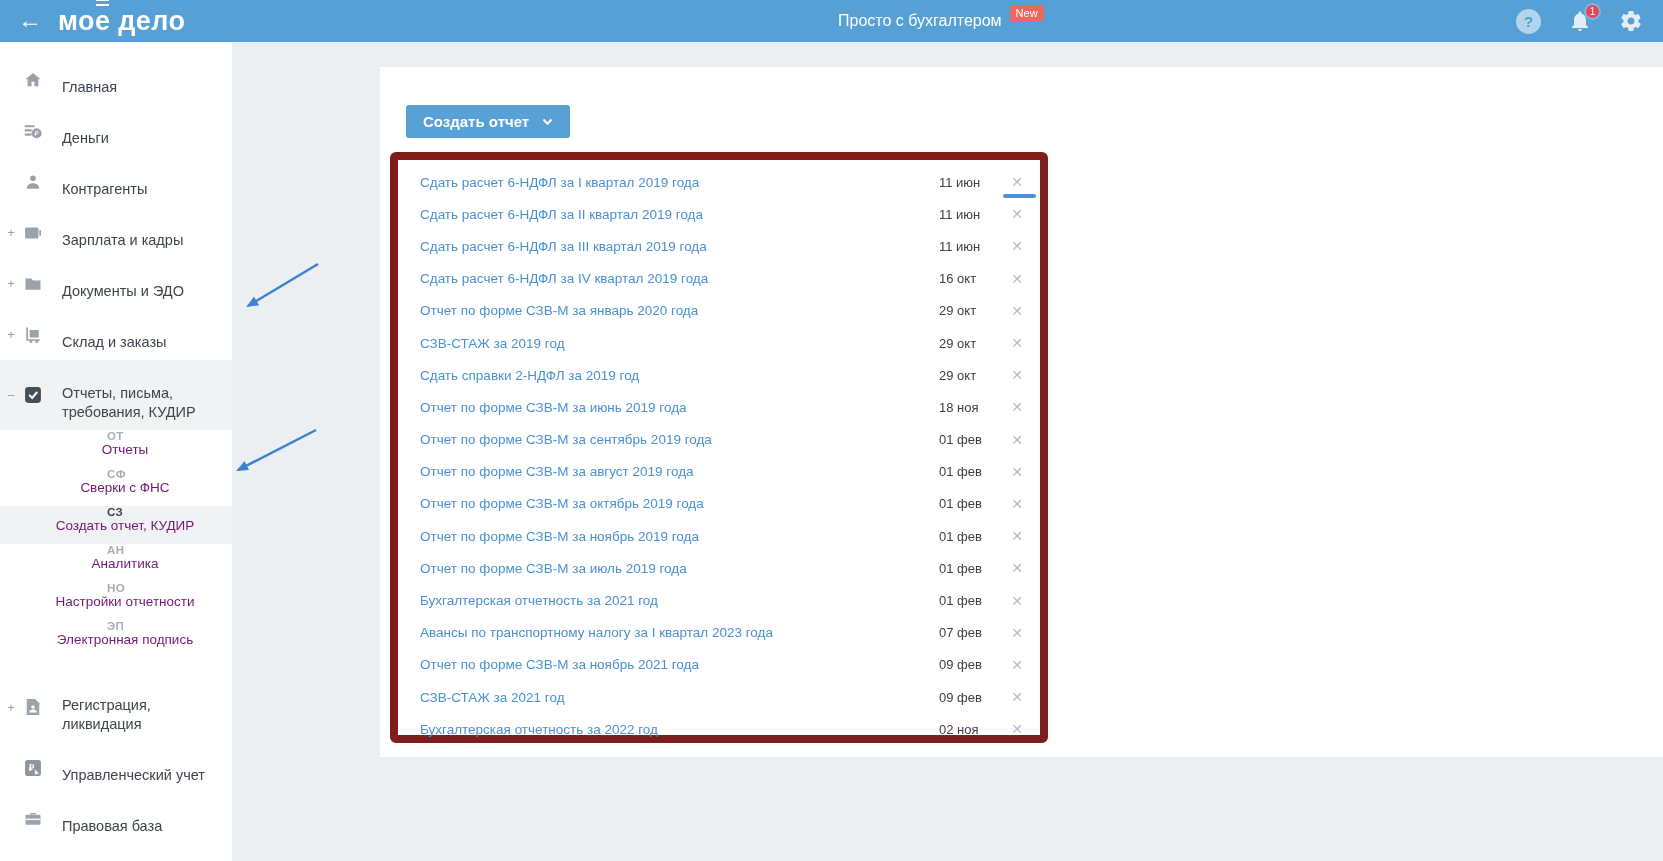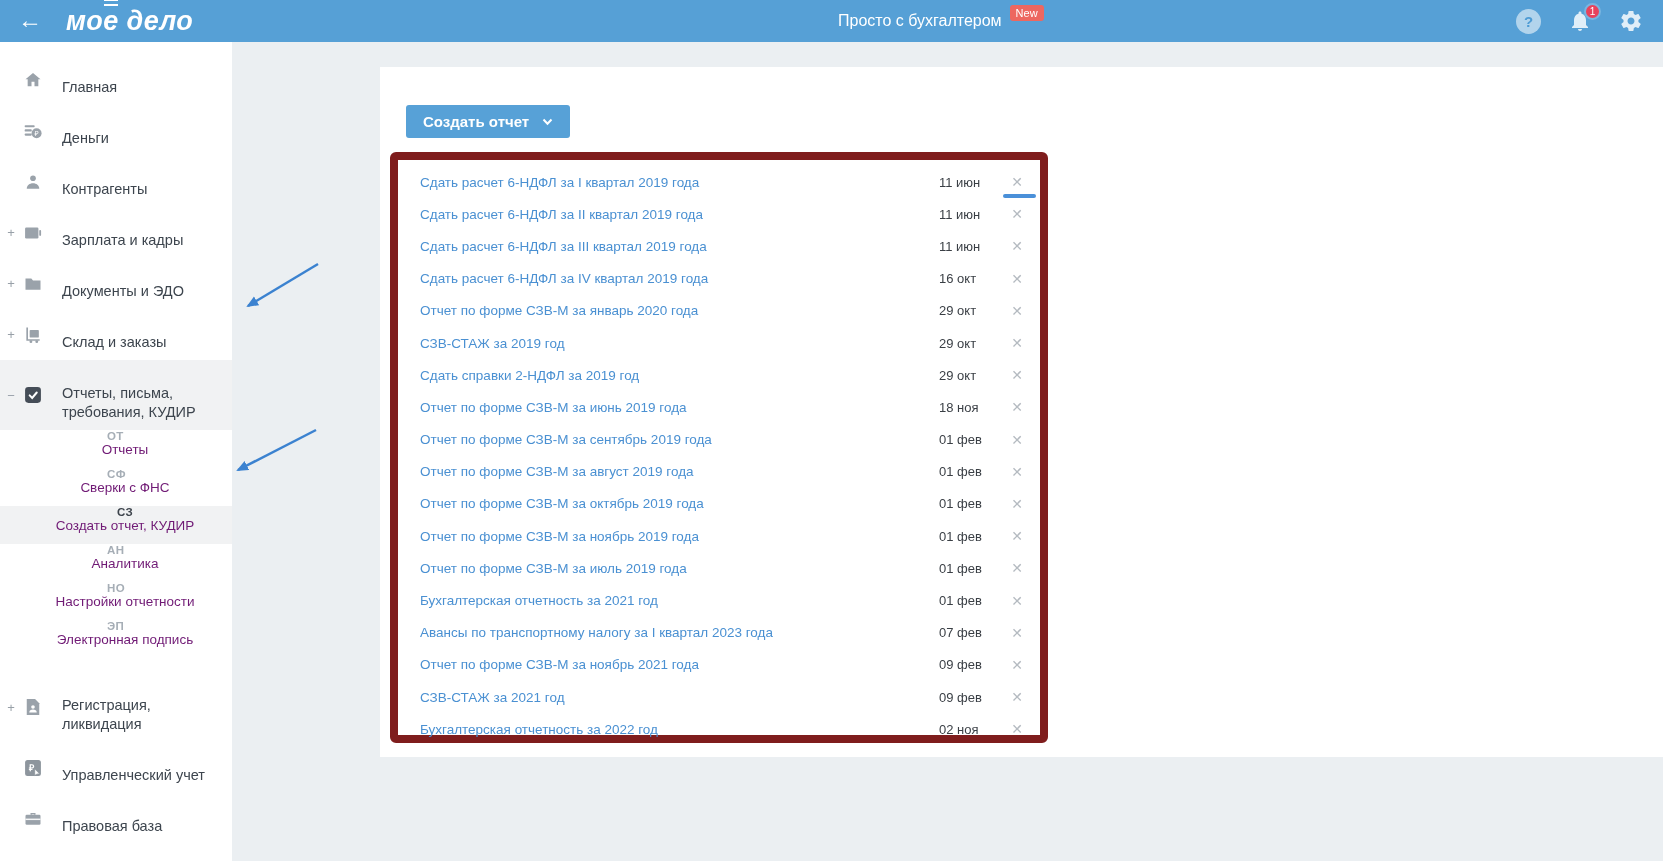--- a/index.html
+++ b/index.html
@@ -2,21 +2,21 @@
 <html><head>
 <meta charset="utf-8">
 <style>
   * { margin:0; padding:0; box-sizing:border-box; }
   html,body { width:1663px; height:861px; overflow:hidden; }
   body { font-family:"Liberation Sans", sans-serif; background:#ebeff2; position:relative; }
 
   
   .header { position:absolute; left:0; top:0; width:1663px; height:42px; background:#56a0d6; display:flex; align-items:center; z-index:5; }
   .back-arrow { color:#fff; font-size:24px; line-height:1; margin:0 0 2px 18px; cursor:pointer; }
-  .logo { color:#fff; font-size:27px; font-weight:700; margin-left:24px; letter-spacing:.4px; cursor:pointer; display:flex;font-style:italic; }
+  .logo { color:#fff; font-size:27px; font-weight:700; margin-left:16px; letter-spacing:.4px; cursor:pointer; display:flex; }
   .logo-e { position:relative; }
   .logo-e::before { content:""; position:absolute; left:1px; right:1px; top:-2px; height:2.5px; background:#fff; }
   .logo-e::after  { content:""; position:absolute; left:1px; right:1px; top:-7px; height:2.5px; background:#fff; }
   .header-center { position:absolute; left:806px; top:0; height:42px; display:flex; align-items:center;margin-left:32px; }
   .tagline { color:#fff; font-size:16px; }
   .badge-red { background:#ed6760; color:#fff; font-size:11px; padding:2px 6px; border-radius:3px; margin-left:8px; transform:translateY(-8px); }
   .header-right { position:absolute; right:0; top:0; height:42px; display:flex; align-items:center; gap:27px; padding-right:20px; }
   .h-icon { cursor:pointer; position:relative; display:flex; align-items:center; justify-content:center; }
   .help-circle { width:25px; height:25px; border-radius:50%; background:rgba(255,255,255,.55); color:#4d9bd4; font-weight:bold; font-size:15px; display:flex; align-items:center; justify-content:center; }
   .bell-badge { position:absolute; top:-6px; right:-9px; min-width:17px; height:17px; border-radius:50%; background:#e8425c; border:2px solid #79b5e0; color:#fff; font-size:10px; display:flex; align-items:center; justify-content:center; }
@@ -26,21 +26,21 @@
   .side-row { position:relative; display:flex; align-items:center; min-height:38px; padding:8px 8px 8px 0; cursor:pointer; }
   .side-row.active { background:#f1f2f3; }
   .side-row.gap { margin-top:14px; }
   .expand { width:22px; flex:none; text-align:center; color:#98a0a8; font-size:13px; }
   .s-icon { width:22px; height:22px; flex:none; margin-right:18px; display:flex; align-items:center; justify-content:center; }
   .side-lbl { font-size:14.5px; color:#3d454e; line-height:19px; white-space:pre-line;margin-top:16px; }
   .side-badge { background:#a5b3c0; color:#fff; font-size:11px; padding:2px 7px; border-radius:3px; margin-left:9px; }
   .sub-row { display:flex; align-items:center; height:38px; padding-left:18px; cursor:pointer;flex-direction:column; }
   .sub-row.active { background:#f1f2f3; }
   .sub-abbr { width:36px; flex:none; font-size:11.5px; font-weight:bold; letter-spacing:.4px; color:#a6aeb6; }
-  .sub-row.active .sub-abbr { color:#3c434b;text-align:center; }
+  .sub-row.active .sub-abbr { color:#3c434b; }
   .sub-lbl { font-size:13.5px; color:#701a75;text-align:right; }
 
   
   .panel { position:absolute; left:380px; top:67px; width:1323px; height:690px; background:#fff; }
   .create-btn { position:absolute; left:26px; top:38px; height:33px; background:#57a1d7; border:none; border-radius:3px; color:#fff; font-size:15px; font-weight:bold; font-family:"Liberation Sans",sans-serif; padding:0 17px; display:inline-flex; align-items:center; gap:13px; cursor:pointer; }
   .report-box { position:absolute; left:10px; top:85px; width:658px; height:591px; border:8px solid #7f1d1d; border-radius:6px; background:#fff; padding-top:6px; }
   .report-row { display:flex; align-items:center; height:32.2px; padding:0 14px 0 22px; }
   .report-link { flex:1; font-size:13.5px; color:#4a90d2; text-decoration:none; cursor:pointer; white-space:nowrap; overflow:hidden; }
   .r-date { width:54px; flex:none; text-align:left; font-size:13px; color:#3a3f45; margin-right:15px; }
   .r-x { width:18px; flex:none; text-align:center; color:#b4bac0; font-size:14px; cursor:pointer; }

